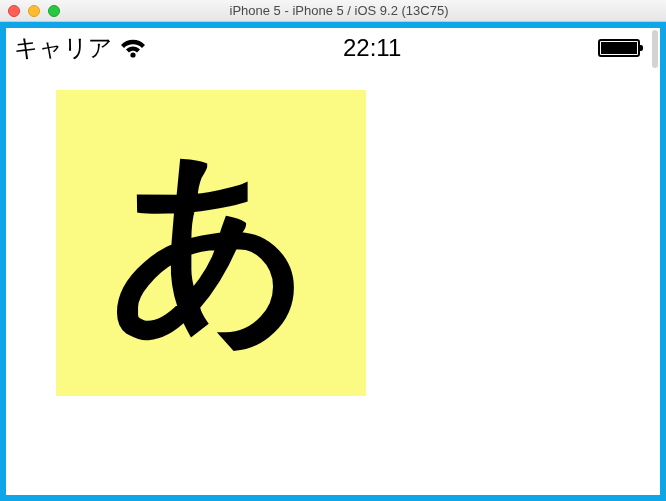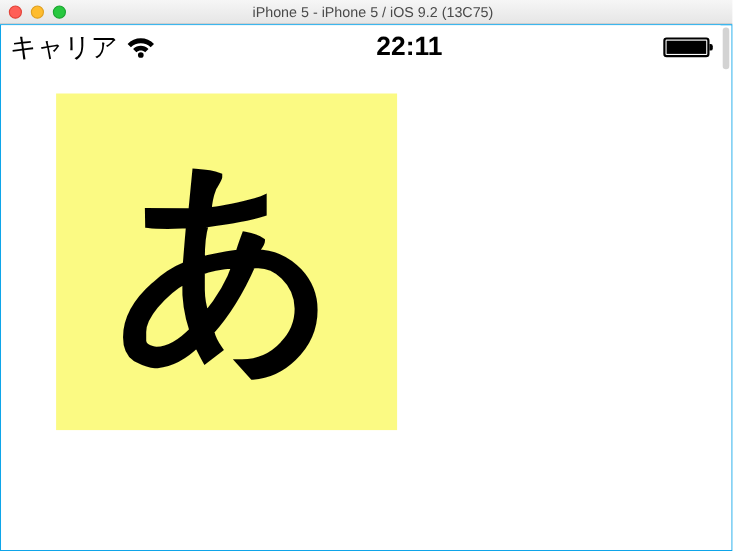--- a/index.html
+++ b/index.html
@@ -32,21 +32,21 @@
       left: 0; right: 0;
       text-align: center;
       font-size: 13px;
       color: #4a4a4a;
       pointer-events: none;
       padding-left: 12px;
     }
     .simulator {
       width: 100%;
       height: calc(501px - 22px);
-      border: 1px solid #0ea5e9;
+      border: 6px solid #0ea5e9;
       background: #fff;
       position: relative;
     }
     .sim-inner {
       position: absolute;
       top: 0; left: 0; right: 10px; bottom: 0;
       background: #fff;
     }
     .sim-scroll {
       position: absolute;
@@ -61,21 +61,21 @@
       display: flex;
       align-items: center;
       justify-content: space-between;
       padding: 0 10px 0 8px;
       font-size: 24px;
       color: #000;
     }
     .status-left { display: flex; align-items: center; gap: 8px; }
     .carrier { font-size: 24px; }
     .wifi-icon { display: flex; align-items: center; }
-    .clock { font-weight: 700; font-size: 24px; }
+    .clock { font-weight: 400; font-size: 24px; }
     .status-right { display: flex; align-items: center; }
     .battery {
       width: 42px; height: 18px;
       border: 2px solid #000;
       border-radius: 3px;
       position: relative;
     }
     .battery::after {
       content: "";
       position: absolute;

